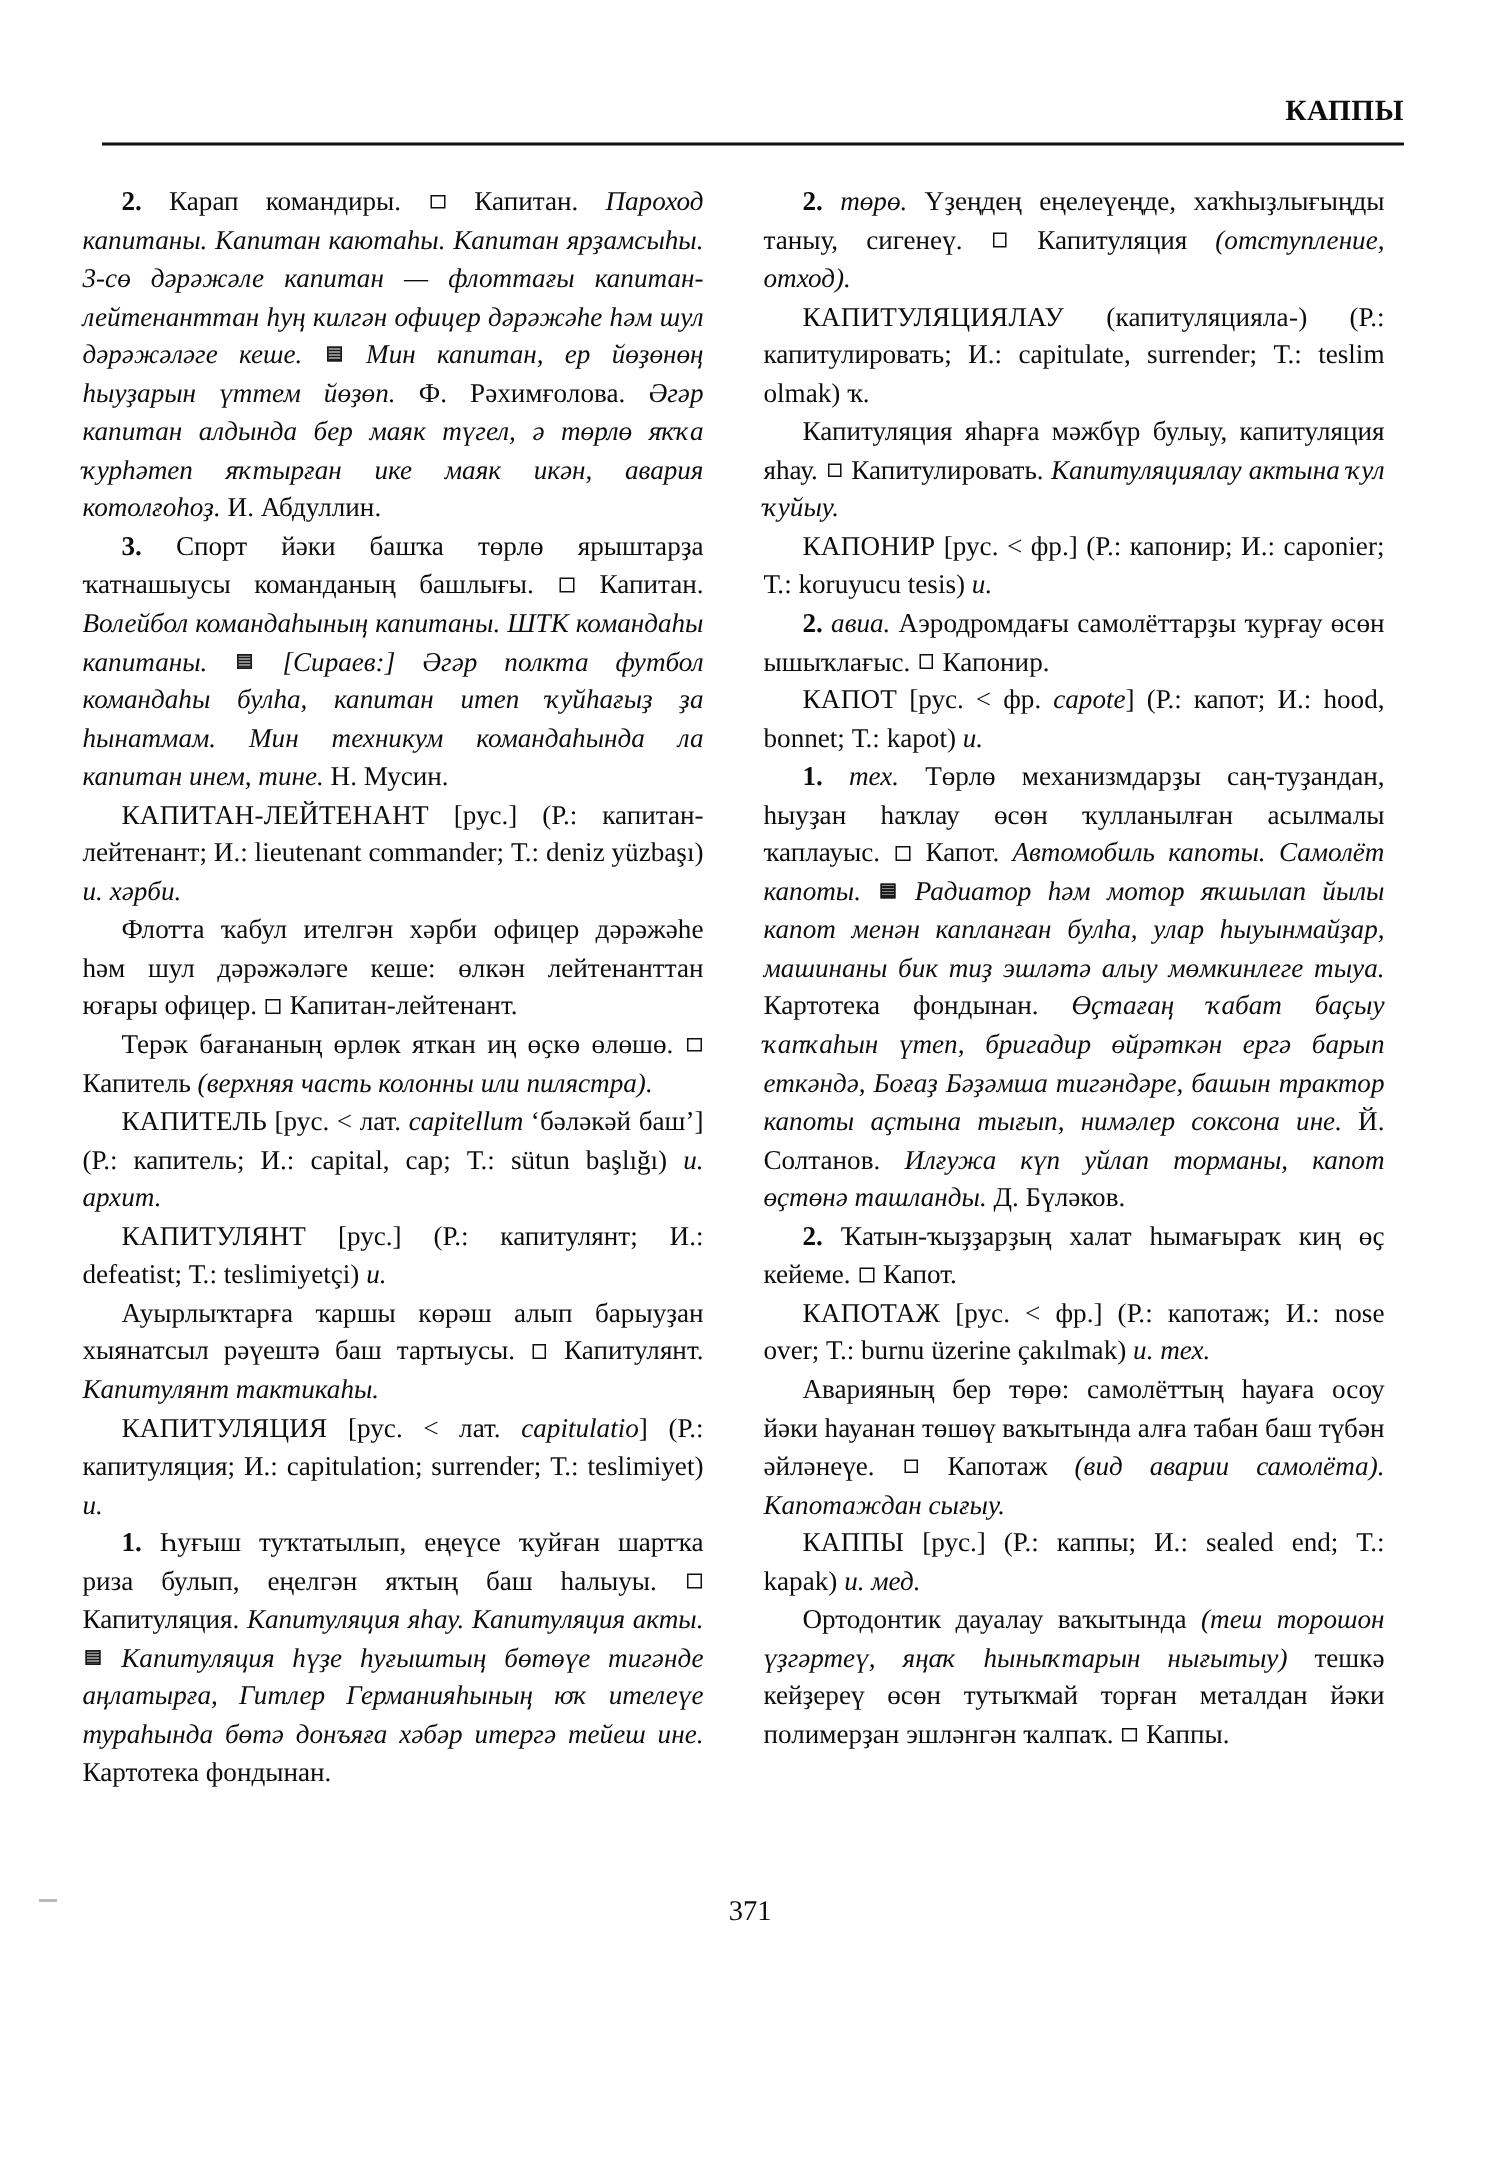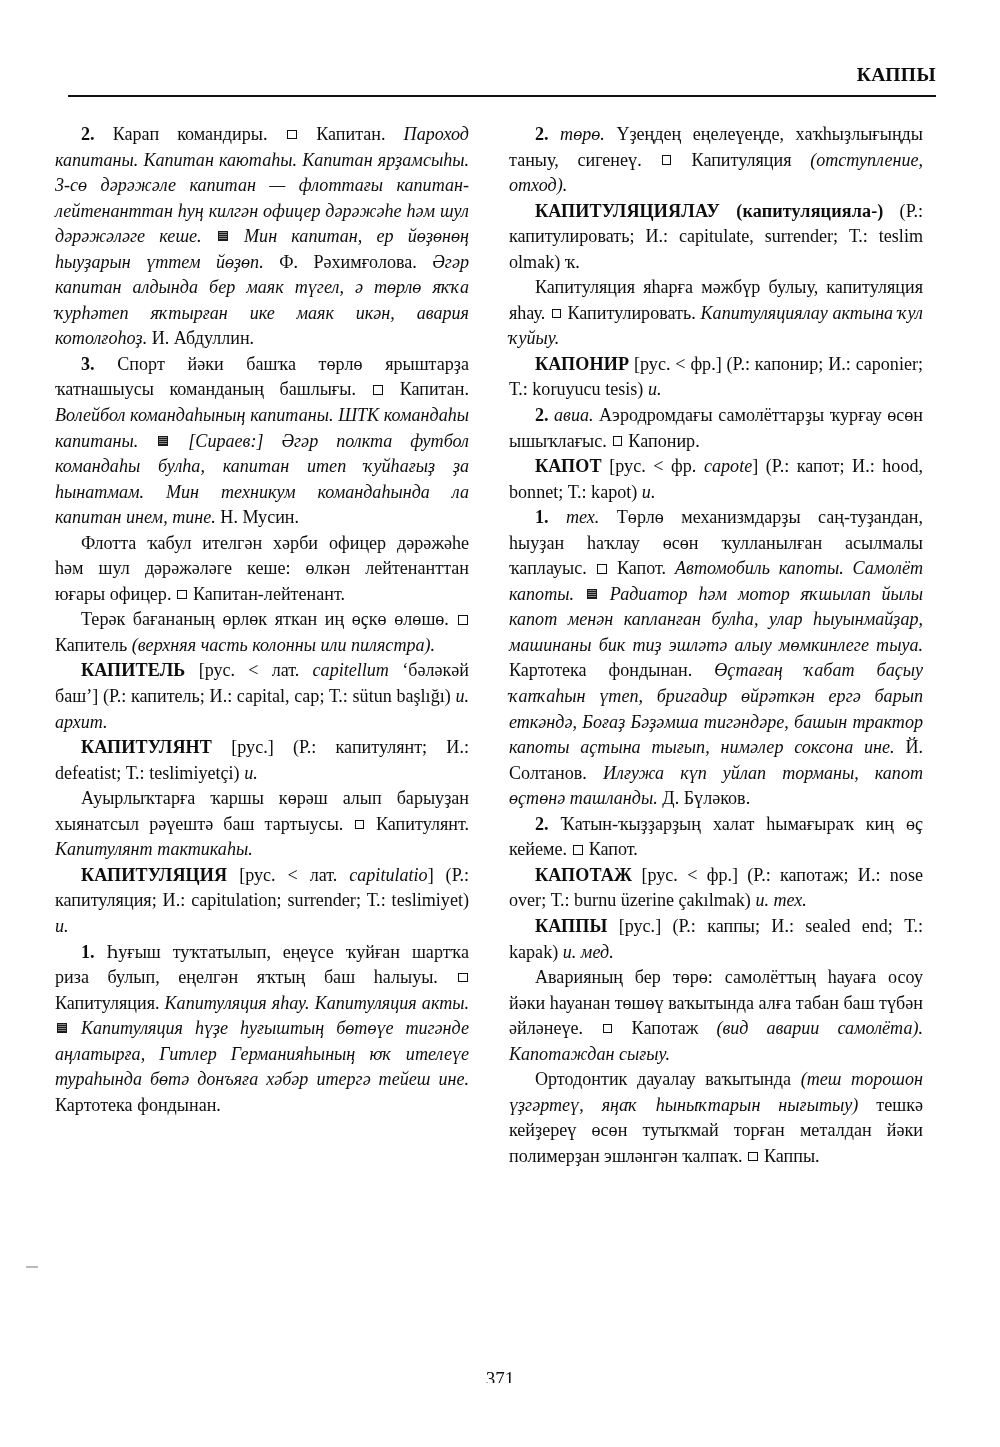--- a/index.html
+++ b/index.html
@@ -61,21 +61,21 @@
     hyphens: none;
   }
 
   
   .para {
     margin: 0;
     text-indent: 26px;
   }
 
   .hw {            
-    font-weight: bold;
+    font-weight: normal;
     letter-spacing: 0.15px;
   }
   .sense {         
     font-weight: bold;
   }
   .it { font-style: italic; }
   .rom { font-style: normal; }
 
   
   .sq {
@@ -97,21 +97,21 @@
       #3c3c3c;
     border: 1px solid #1a1a1a;
     vertical-align: 0.04em;
     margin: 0 2px;
     box-sizing: border-box;
   }
 
   
   .folio {
     position: absolute;
-    top: 1368px;
+    top: 1264px;
     left: 0;
     width: 1000px;
     text-align: center;
     font-size: 19px;
   }
 
   
   .speck {
     position: absolute;
     left: 26px;
@@ -126,40 +126,41 @@
 
 <div class="page">
 
   <div class="runhead">КАППЫ</div>
   <div class="head-rule"></div>
 
   <div class="columns">
     <div class="col" id="col-left">
         <p class="para"><span class="sense">2.</span><span class="rom"> Карап командиры. </span><span class="sq"></span><span class="rom"> Капитан. </span><span class="it">Пароход капитаны. Капитан каютаһы. Капитан ярҙамсыһы. 3-сө дәрәжәле капитан — флоттағы капитан-лейтенанттан һуң килгән офицер дәрәжәһе һәм шул дәрәжәләге кеше. </span><span class="sqf"></span><span class="it"> Мин капитан, ер йөҙөнөң һыуҙарын үттем йөҙөп. </span><span class="rom">Ф. Рәхимғолова. </span><span class="it">Әгәр капитан алдында бер маяк түгел, ә төрлө яҡҡа ҡурһәтеп яҡтырған ике маяк икән, авария котолғоһоҙ. </span><span class="rom">И. Абдуллин.</span></p>
         <p class="para"><span class="sense">3.</span><span class="rom"> Спорт йәки башҡа төрлө ярыштарҙа ҡатнашыусы команданың башлығы. </span><span class="sq"></span><span class="rom"> Капитан. </span><span class="it">Волейбол командаһының капитаны. ШТК командаһы капитаны. </span><span class="sqf"></span><span class="it"> [Сираев:] Әгәр полкта футбол командаһы булһа, капитан итеп ҡуйһағыҙ ҙа һынатмам. Мин техникум командаһында ла капитан инем, тине. </span><span class="rom">Н. Мусин.</span></p>
+        <p class="para"><span class="hw">КАПИТАН-ЛЕЙТЕНАНТ</span><span class="rom"> [рус.] (Р.: капитан-лейтенант; И.: lieutenant commander; Т.: deniz yüzbaşı) </span><span class="it">и. хәрби.</span></p>
         <p class="para"><span class="rom">Флотта ҡабул ителгән хәрби офицер дәрәжәһе һәм шул дәрәжәләге кеше: өлкән лейтенанттан юғары офицер. </span><span class="sq"></span><span class="rom"> Капитан-лейтенант.</span></p>
         <p class="para"><span class="rom">Терәк бағананың өрлөк яткан иң өҫкө өлөшө. </span><span class="sq"></span><span class="rom"> Капитель </span><span class="it">(верхняя часть колонны или пилястра).</span></p>
         <p class="para"><span class="hw">КАПИТЕЛЬ</span><span class="rom"> [рус. &lt; лат. </span><span class="it">capitellum</span><span class="rom"> ‘бәләкәй баш’] (Р.: капитель; И.: capital, cap; Т.: sütun başlığı) </span><span class="it">и. архит.</span></p>
         <p class="para"><span class="hw">КАПИТУЛЯНТ</span><span class="rom"> [рус.] (Р.: капитулянт; И.: defeatist; Т.: teslimiyetçi) </span><span class="it">и.</span></p>
         <p class="para"><span class="rom">Ауырлыҡтарға ҡаршы көрәш алып барыуҙан хыянатсыл рәүештә баш тартыусы. </span><span class="sq"></span><span class="rom"> Капитулянт. </span><span class="it">Капитулянт тактикаһы.</span></p>
         <p class="para"><span class="hw">КАПИТУЛЯЦИЯ</span><span class="rom"> [рус. &lt; лат. </span><span class="it">capitulatio</span><span class="rom">] (Р.: капитуляция; И.: capitulation; surrender; Т.: teslimiyet) </span><span class="it">и.</span></p>
         <p class="para"><span class="sense">1.</span><span class="rom"> Һуғыш туҡтатылып, еңеүсе ҡуйған шартҡа риза булып, еңелгән яҡтың баш һалыуы. </span><span class="sq"></span><span class="rom"> Капитуляция. </span><span class="it">Капитуляция яһау. Капитуляция акты. </span><span class="sqf"></span><span class="it"> Капитуляция һүҙе һуғыштың бөтөүе тигәнде аңлатырға, Гитлер Германияһының юҡ ителеүе тураһында бөтә донъяға хәбәр итергә тейеш ине. </span><span class="rom">Картотека фондынан.</span></p>
       </div>
     <div class="col" id="col-right">
         <p class="para"><span class="sense">2.</span><span class="it"> төрө.</span><span class="rom"> Үҙеңдең еңелеүеңде, хаҡһыҙлығыңды таныу, сигенеү. </span><span class="sq"></span><span class="rom"> Капитуляция </span><span class="it">(отступление, отход).</span></p>
         <p class="para"><span class="hw">КАПИТУЛЯЦИЯЛАУ</span><span class="hw"> (капитуляцияла-)</span><span class="rom"> (Р.: капитулировать; И.: capitulate, surrender; Т.: teslim olmak) </span><span class="rom">ҡ.</span></p>
         <p class="para"><span class="rom">Капитуляция яһарға мәжбүр булыу, капитуляция яһау. </span><span class="sq"></span><span class="rom"> Капитулировать. </span><span class="it">Капитуляциялау актына ҡул ҡуйыу.</span></p>
         <p class="para"><span class="hw">КАПОНИР</span><span class="rom"> [рус. &lt; фр.] (Р.: капонир; И.: caponier; Т.: koruyucu tesis) </span><span class="it">и.</span></p>
         <p class="para"><span class="sense">2.</span><span class="it"> авиа.</span><span class="rom"> Аэродромдағы самолёттарҙы ҡурғау өсөн ышыҡлағыс. </span><span class="sq"></span><span class="rom"> Капонир.</span></p>
         <p class="para"><span class="hw">КАПОТ</span><span class="rom"> [рус. &lt; фр. </span><span class="it">capote</span><span class="rom">] (Р.: капот; И.: hood, bonnet; Т.: kapot) </span><span class="it">и.</span></p>
         <p class="para"><span class="sense">1.</span><span class="it"> тех.</span><span class="rom"> Төрлө механизмдарҙы саң-туҙандан, һыуҙан һаҡлау өсөн ҡулланылған асылмалы ҡаплауыс. </span><span class="sq"></span><span class="rom"> Капот. </span><span class="it">Автомобиль капоты. Самолёт капоты. </span><span class="sqf"></span><span class="it"> Радиатор һәм мотор яҡшылап йылы капот менән капланған булһа, улар һыуынмайҙар, машинаны бик тиҙ эшләтә алыу мөмкинлеге тыуа. </span><span class="rom">Картотека фондынан. </span><span class="it">Өҫтағаң ҡабат баҫыу ҡапҡаһын үтеп, бригадир өйрәткән ергә барып еткәндә, Боғаҙ Бәҙәмша тигәндәре, башын трактор капоты аҫтына тығып, нимәлер соксона ине. </span><span class="rom">Й. Солтанов. </span><span class="it">Илғужа күп уйлап торманы, капот өҫтөнә ташланды. </span><span class="rom">Д. Бүләков.</span></p>
         <p class="para"><span class="sense">2.</span><span class="rom"> Ҡатын-ҡыҙҙарҙың халат һымағыраҡ киң өҫ кейеме. </span><span class="sq"></span><span class="rom"> Капот.</span></p>
         <p class="para"><span class="hw">КАПОТАЖ</span><span class="rom"> [рус. &lt; фр.] (Р.: капотаж; И.: nose over; Т.: burnu üzerine çakılmak) </span><span class="it">и. тех.</span></p>
+        <p class="para"><span class="rom">Аварияның бер төрө: самолёттың һауаға осоу йәки һауанан төшөү ваҡытында алға табан баш түбән әйләнеүе. </span><span class="sq"></span><span class="rom"> Капотаж </span><span class="it">(вид аварии самолёта). Капотаждан сығыу.</span></p>
         <p class="para"><span class="hw">КАППЫ</span><span class="rom"> [рус.] (Р.: каппы; И.: sealed end; Т.: kapak) </span><span class="it">и. мед.</span></p>
-        <p class="para"><span class="rom">Аварияның бер төрө: самолёттың һауаға осоу йәки һауанан төшөү ваҡытында алға табан баш түбән әйләнеүе. </span><span class="sq"></span><span class="rom"> Капотаж </span><span class="it">(вид аварии самолёта). Капотаждан сығыу.</span></p>
         <p class="para"><span class="rom">Ортодонтик дауалау ваҡытында </span><span class="it">(теш торошон үҙгәртеү, яңаҡ һыныҡтарын нығытыу)</span><span class="rom"> тешкә кейҙереү өсөн тутыҡмай торған металдан йәки полимерҙан эшләнгән ҡалпаҡ. </span><span class="sq"></span><span class="rom"> Каппы.</span></p>
       </div>
   </div>
 
   <div class="speck"></div>
 
   <div class="folio">371</div>
 </div>
 
 </body></html>

